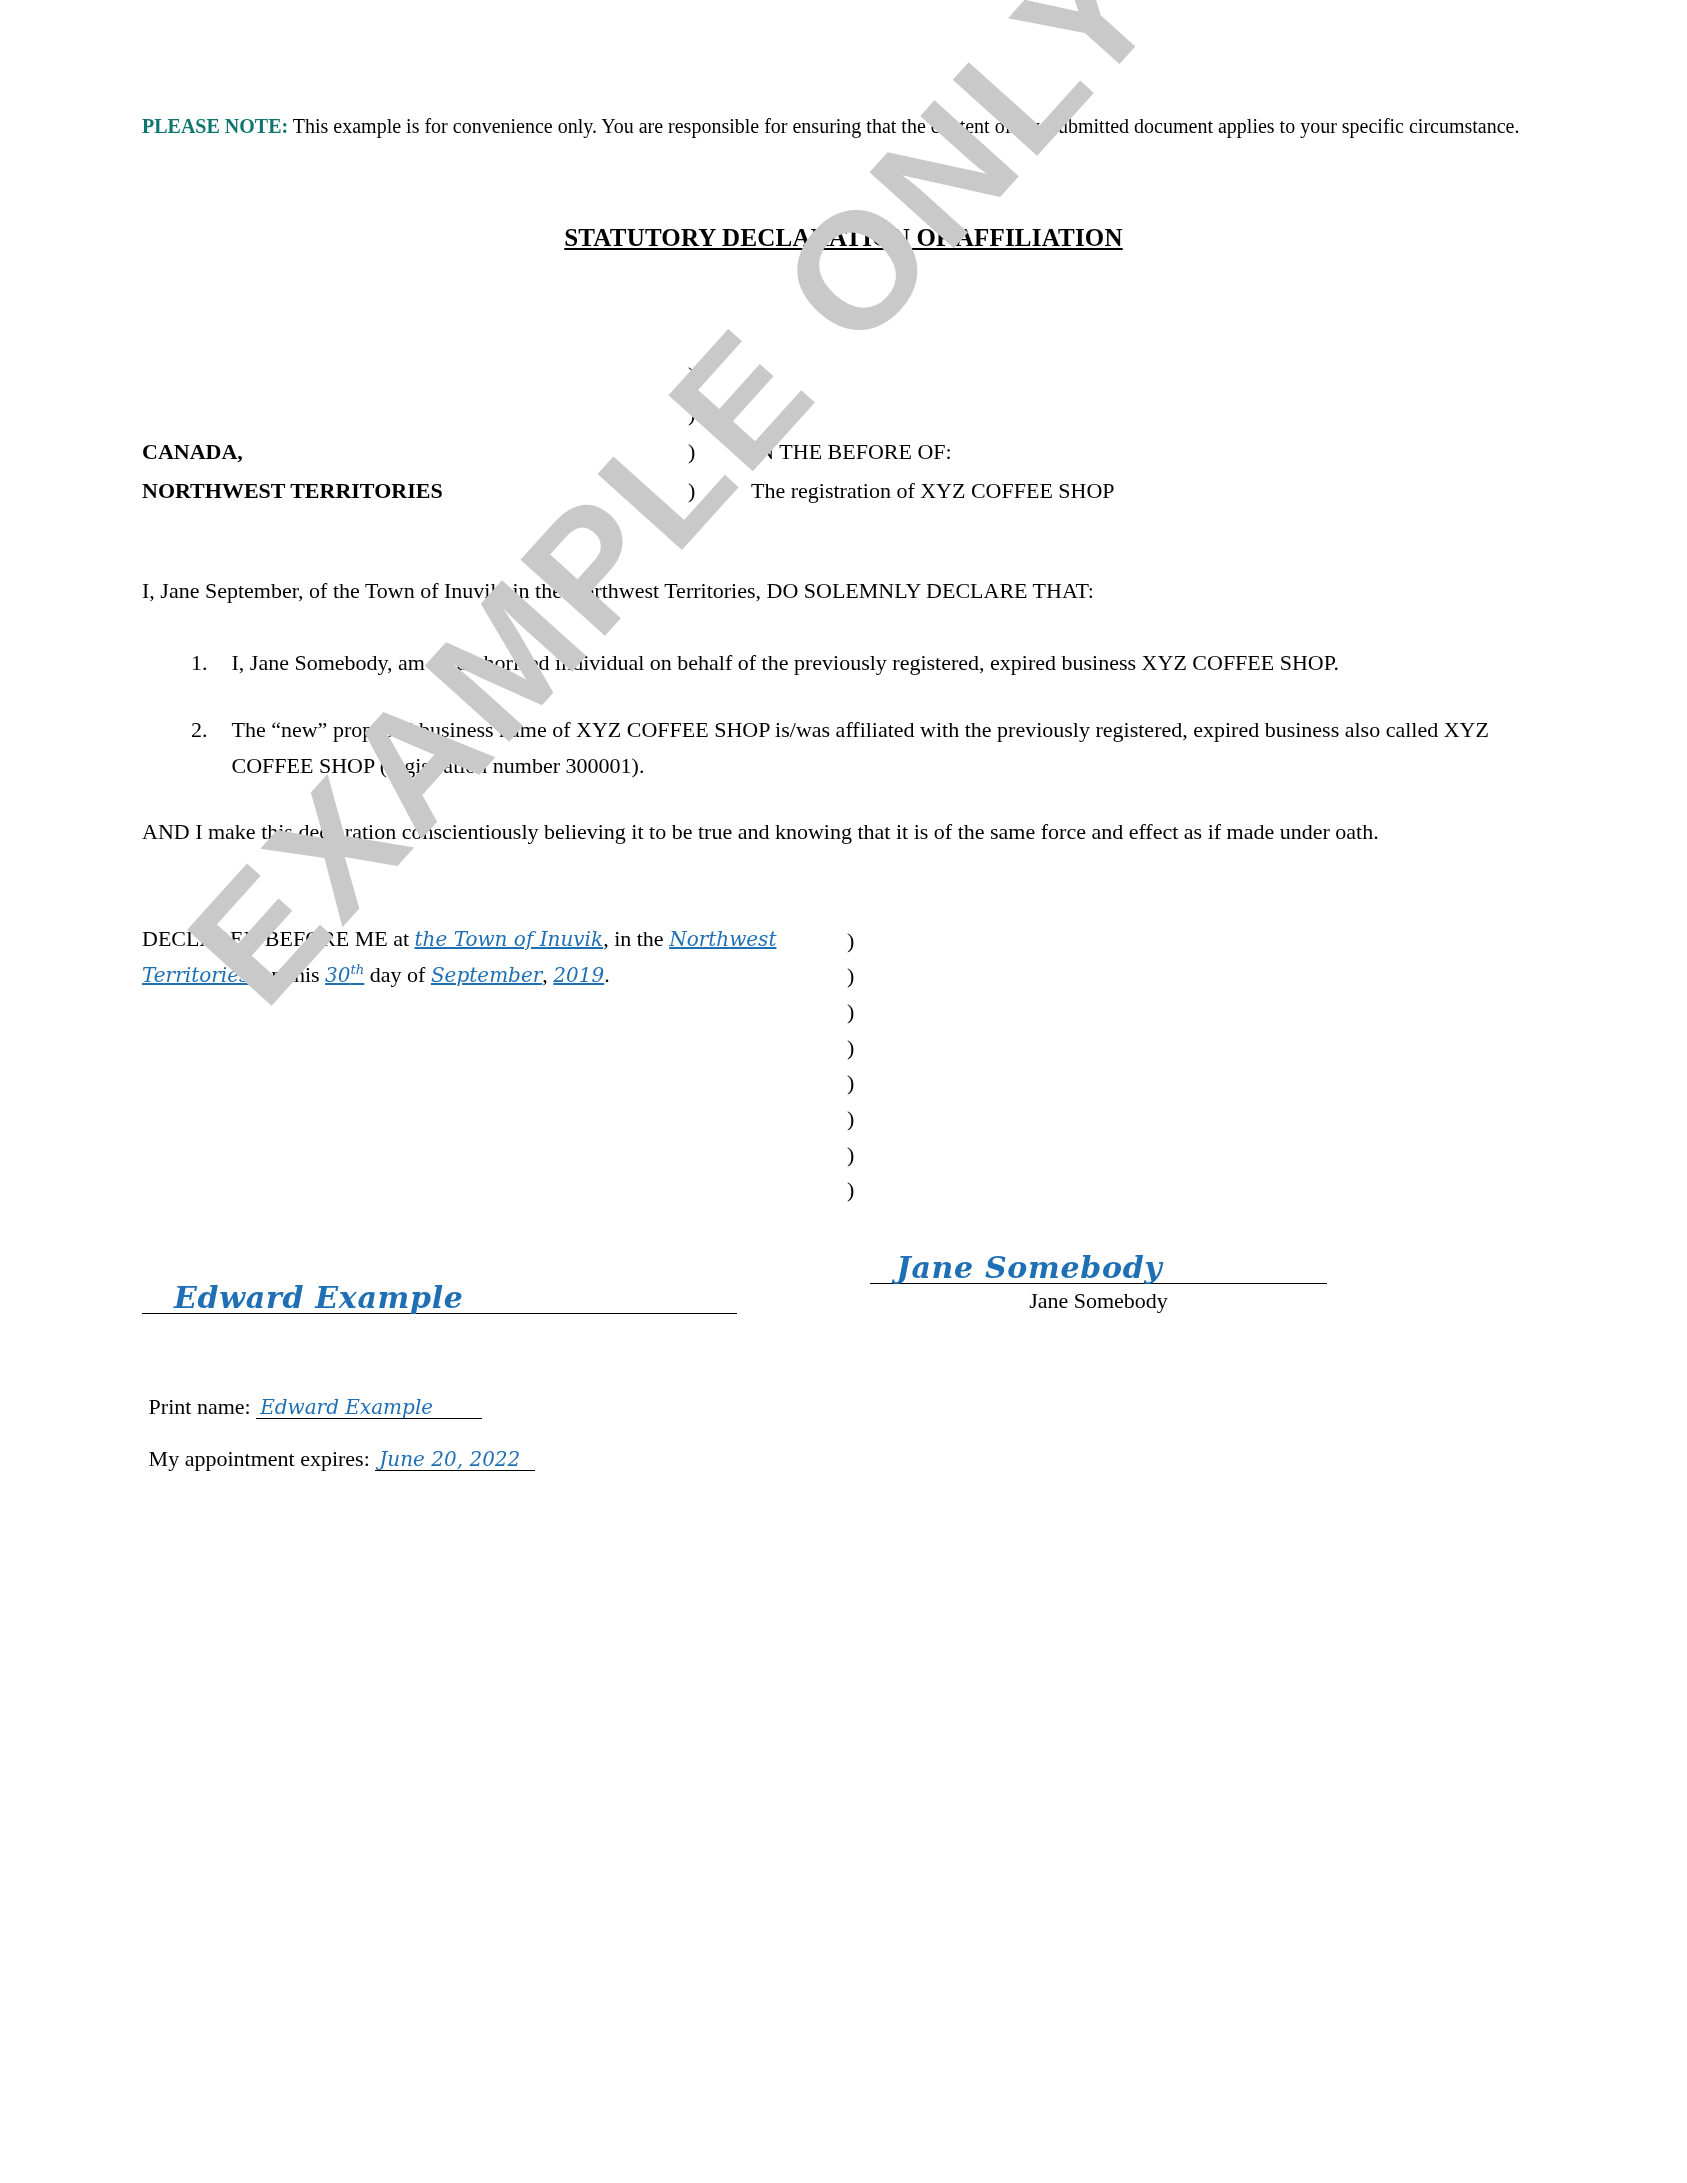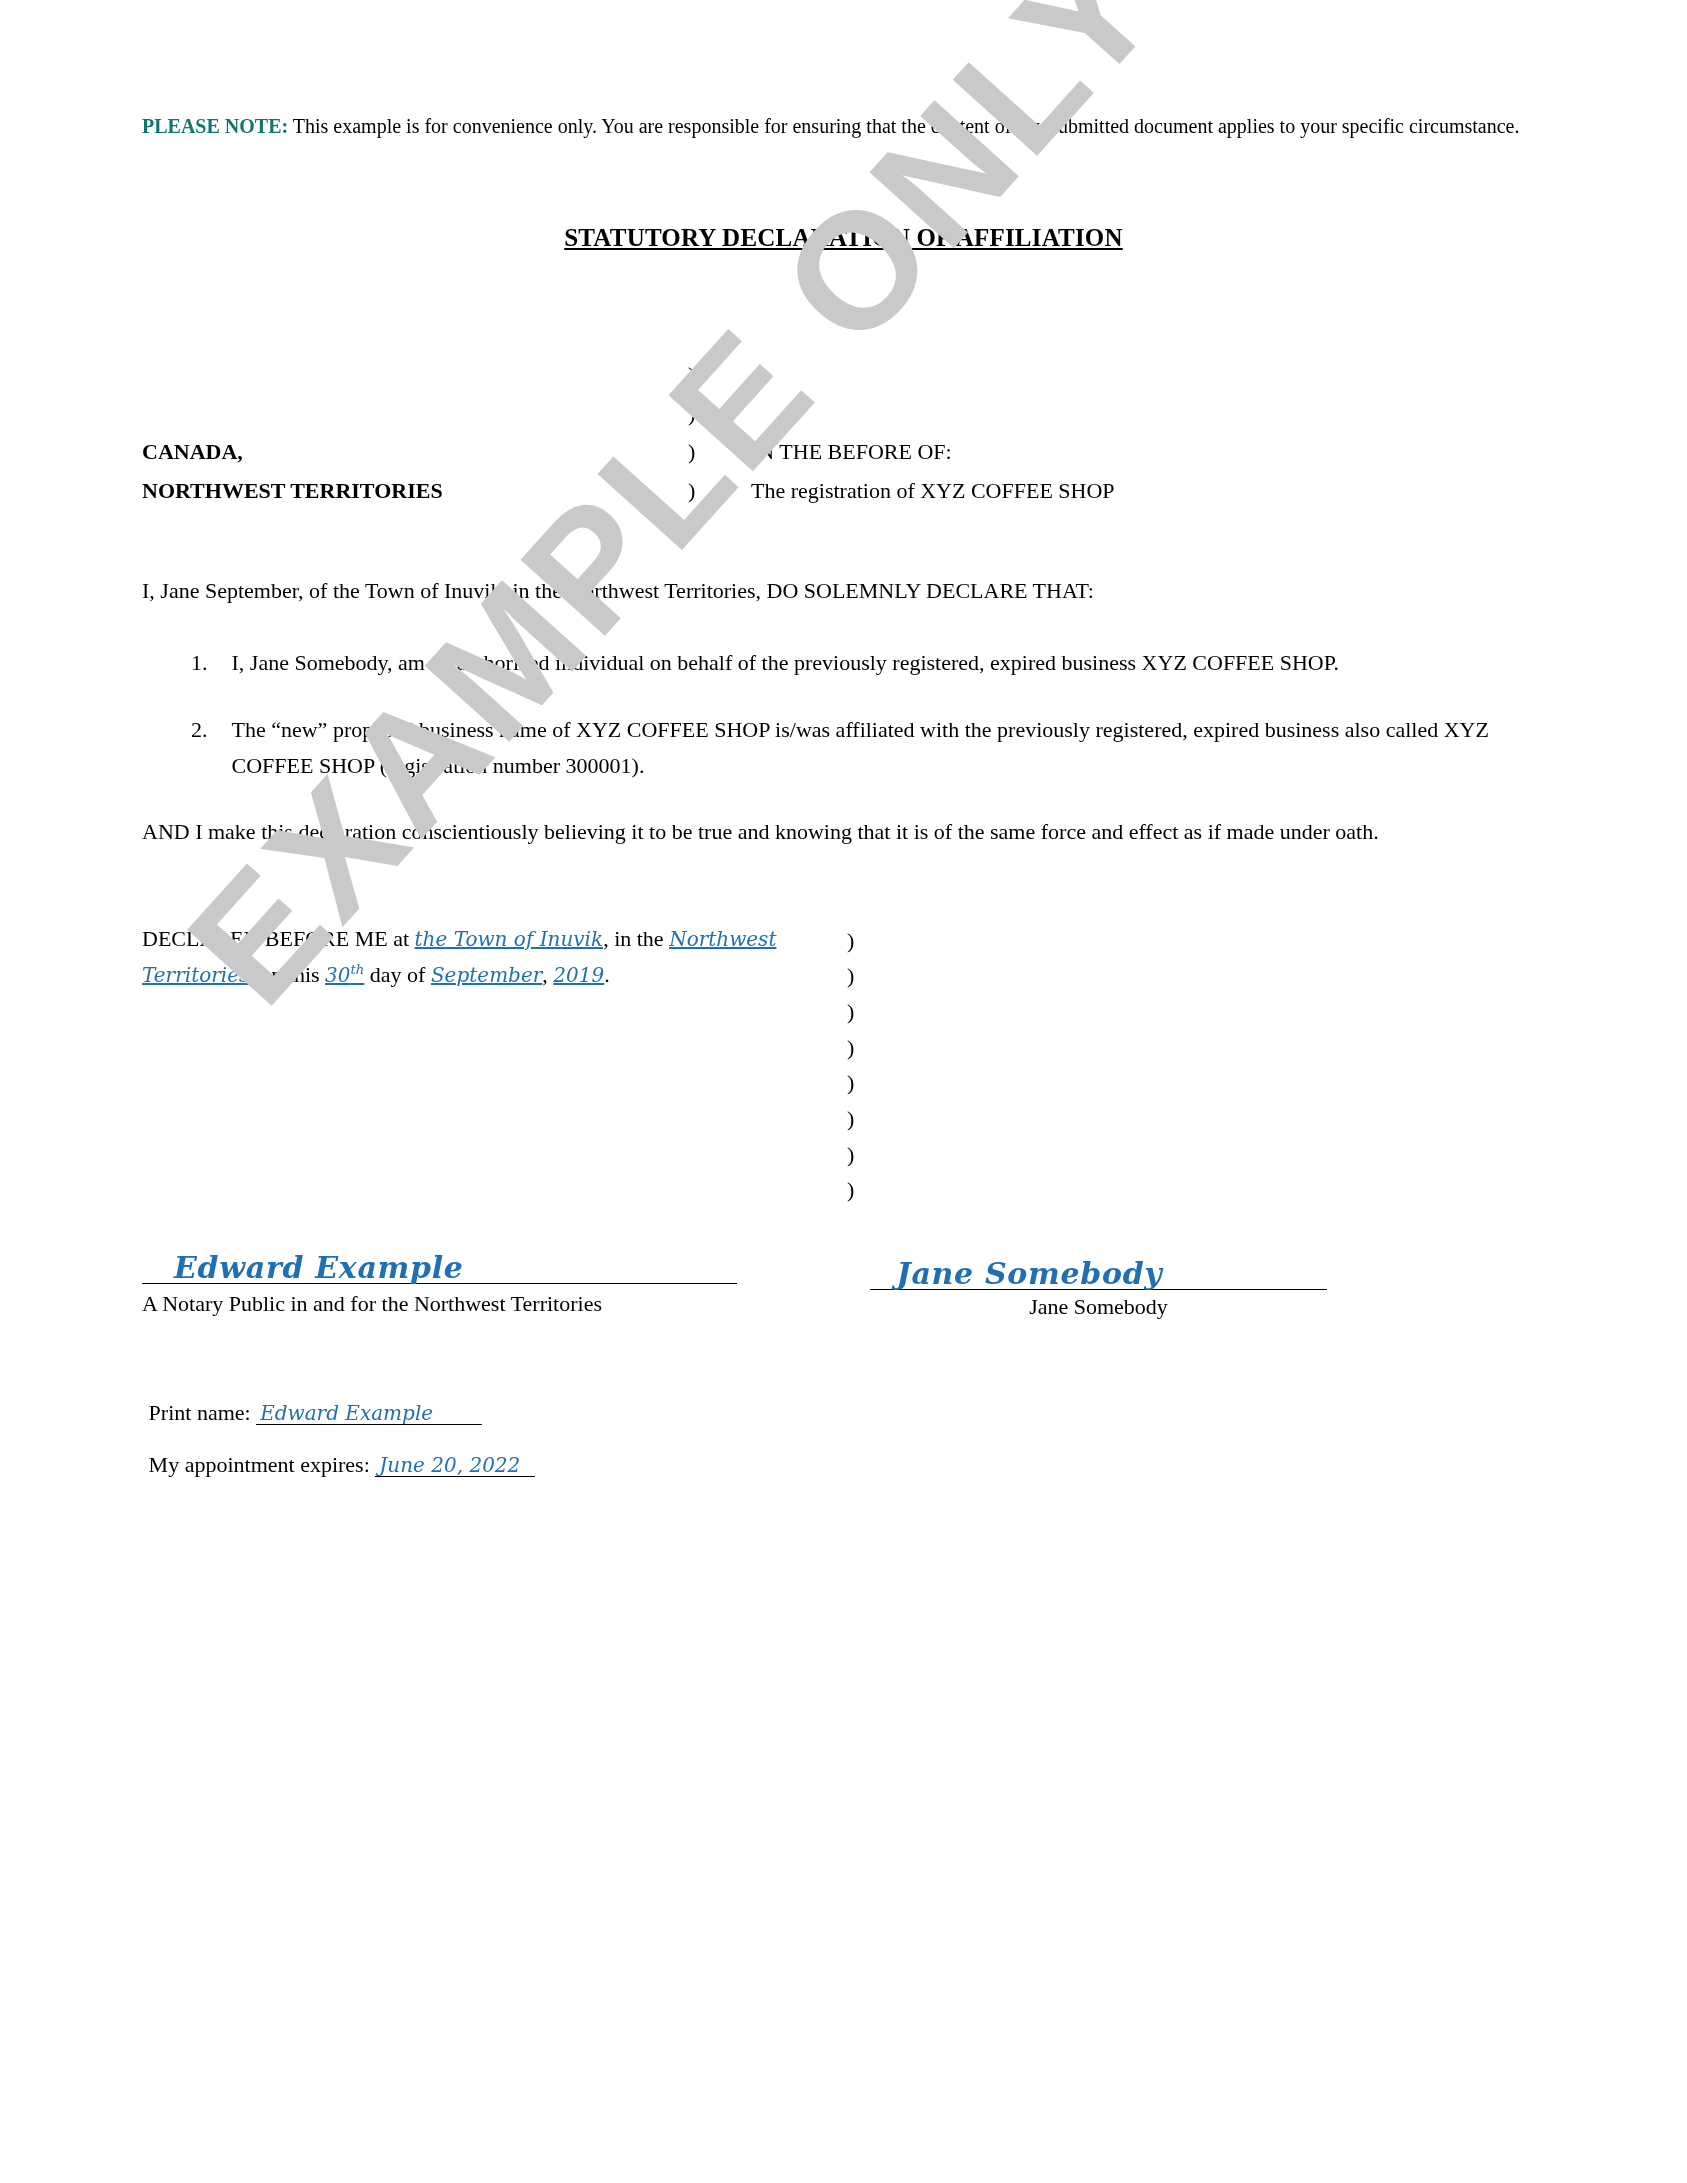--- a/index.html
+++ b/index.html
@@ -270,21 +270,20 @@
         <div>)</div>
         <div>)</div>
         <div>)</div>
       </div>
     </div>
 
     <div class="sig-row">
       <div class="sig-left">
         <div class="sig-script">Edward Example</div>
         <div class="sig-line"></div>
-        <div class="sig-caption">A Notary Public in and for the Northwest Territories</div>
       </div>
       <div class="sig-right">
         <div class="sig-script-right">Jane Somebody</div>
         <div class="sig-line-right"></div>
         <div class="sig-caption-right">Jane Somebody</div>
       </div>
     </div>
 
     <div class="footer-fields">
       <div>

